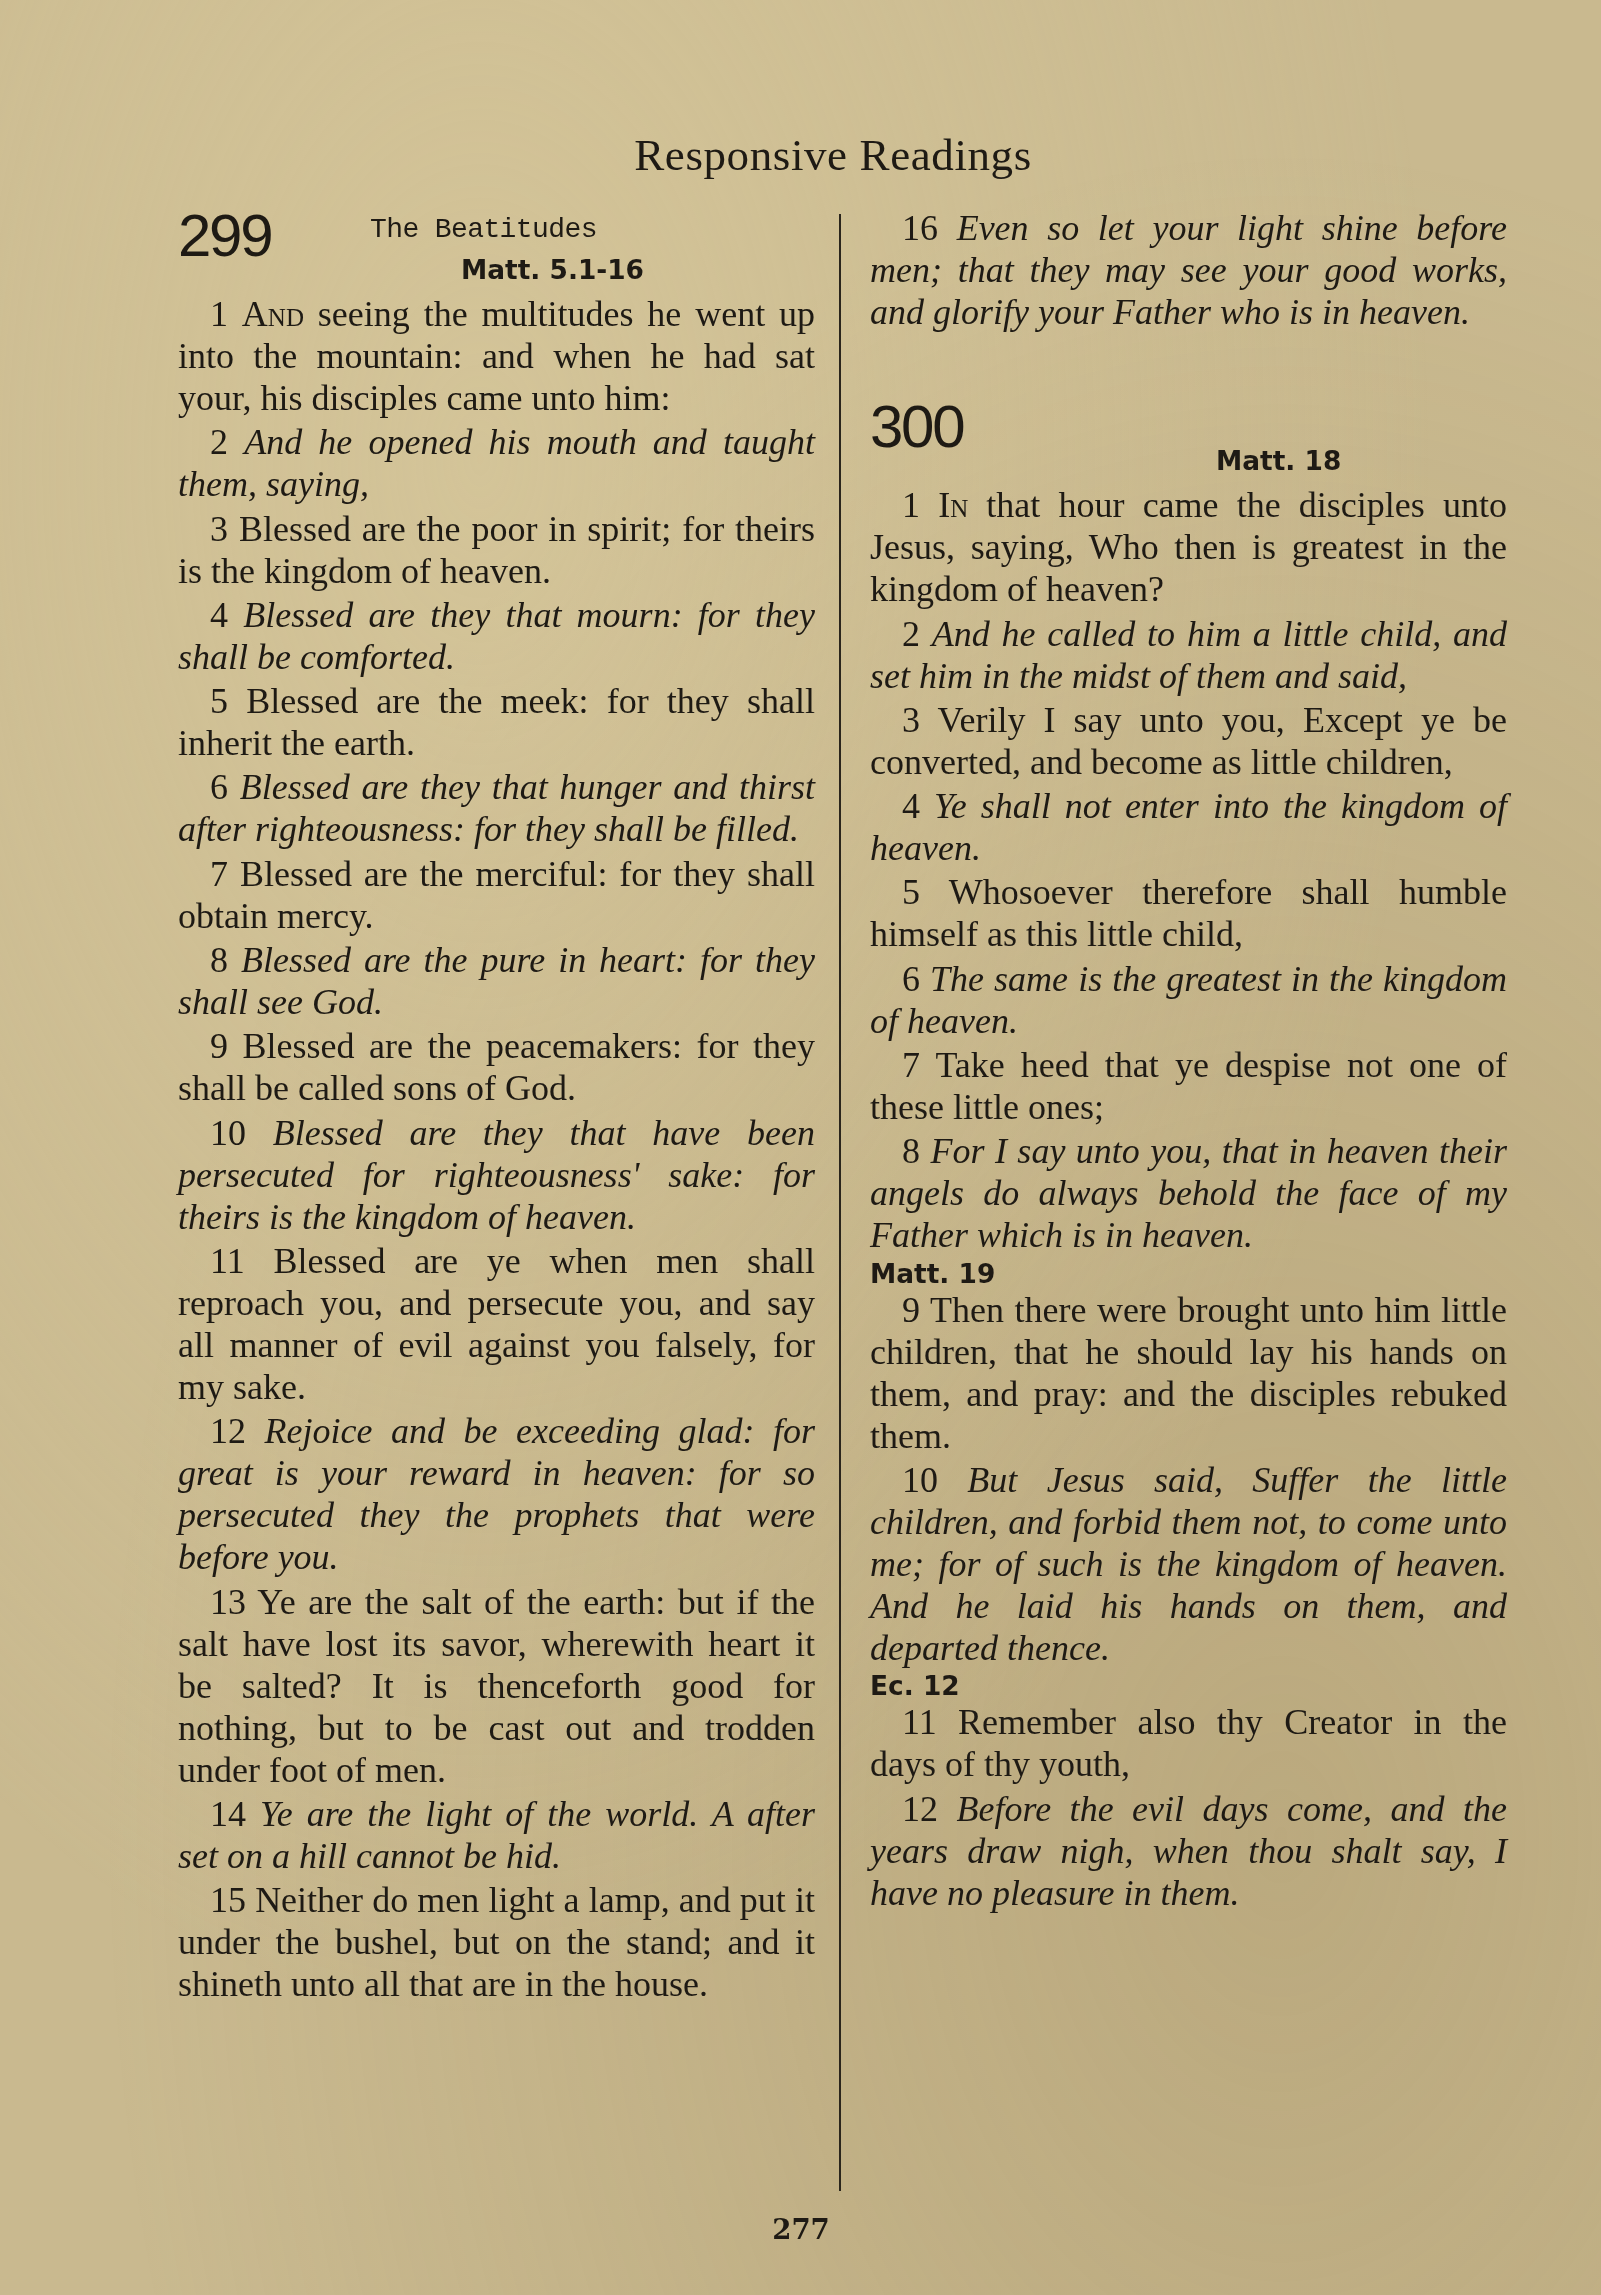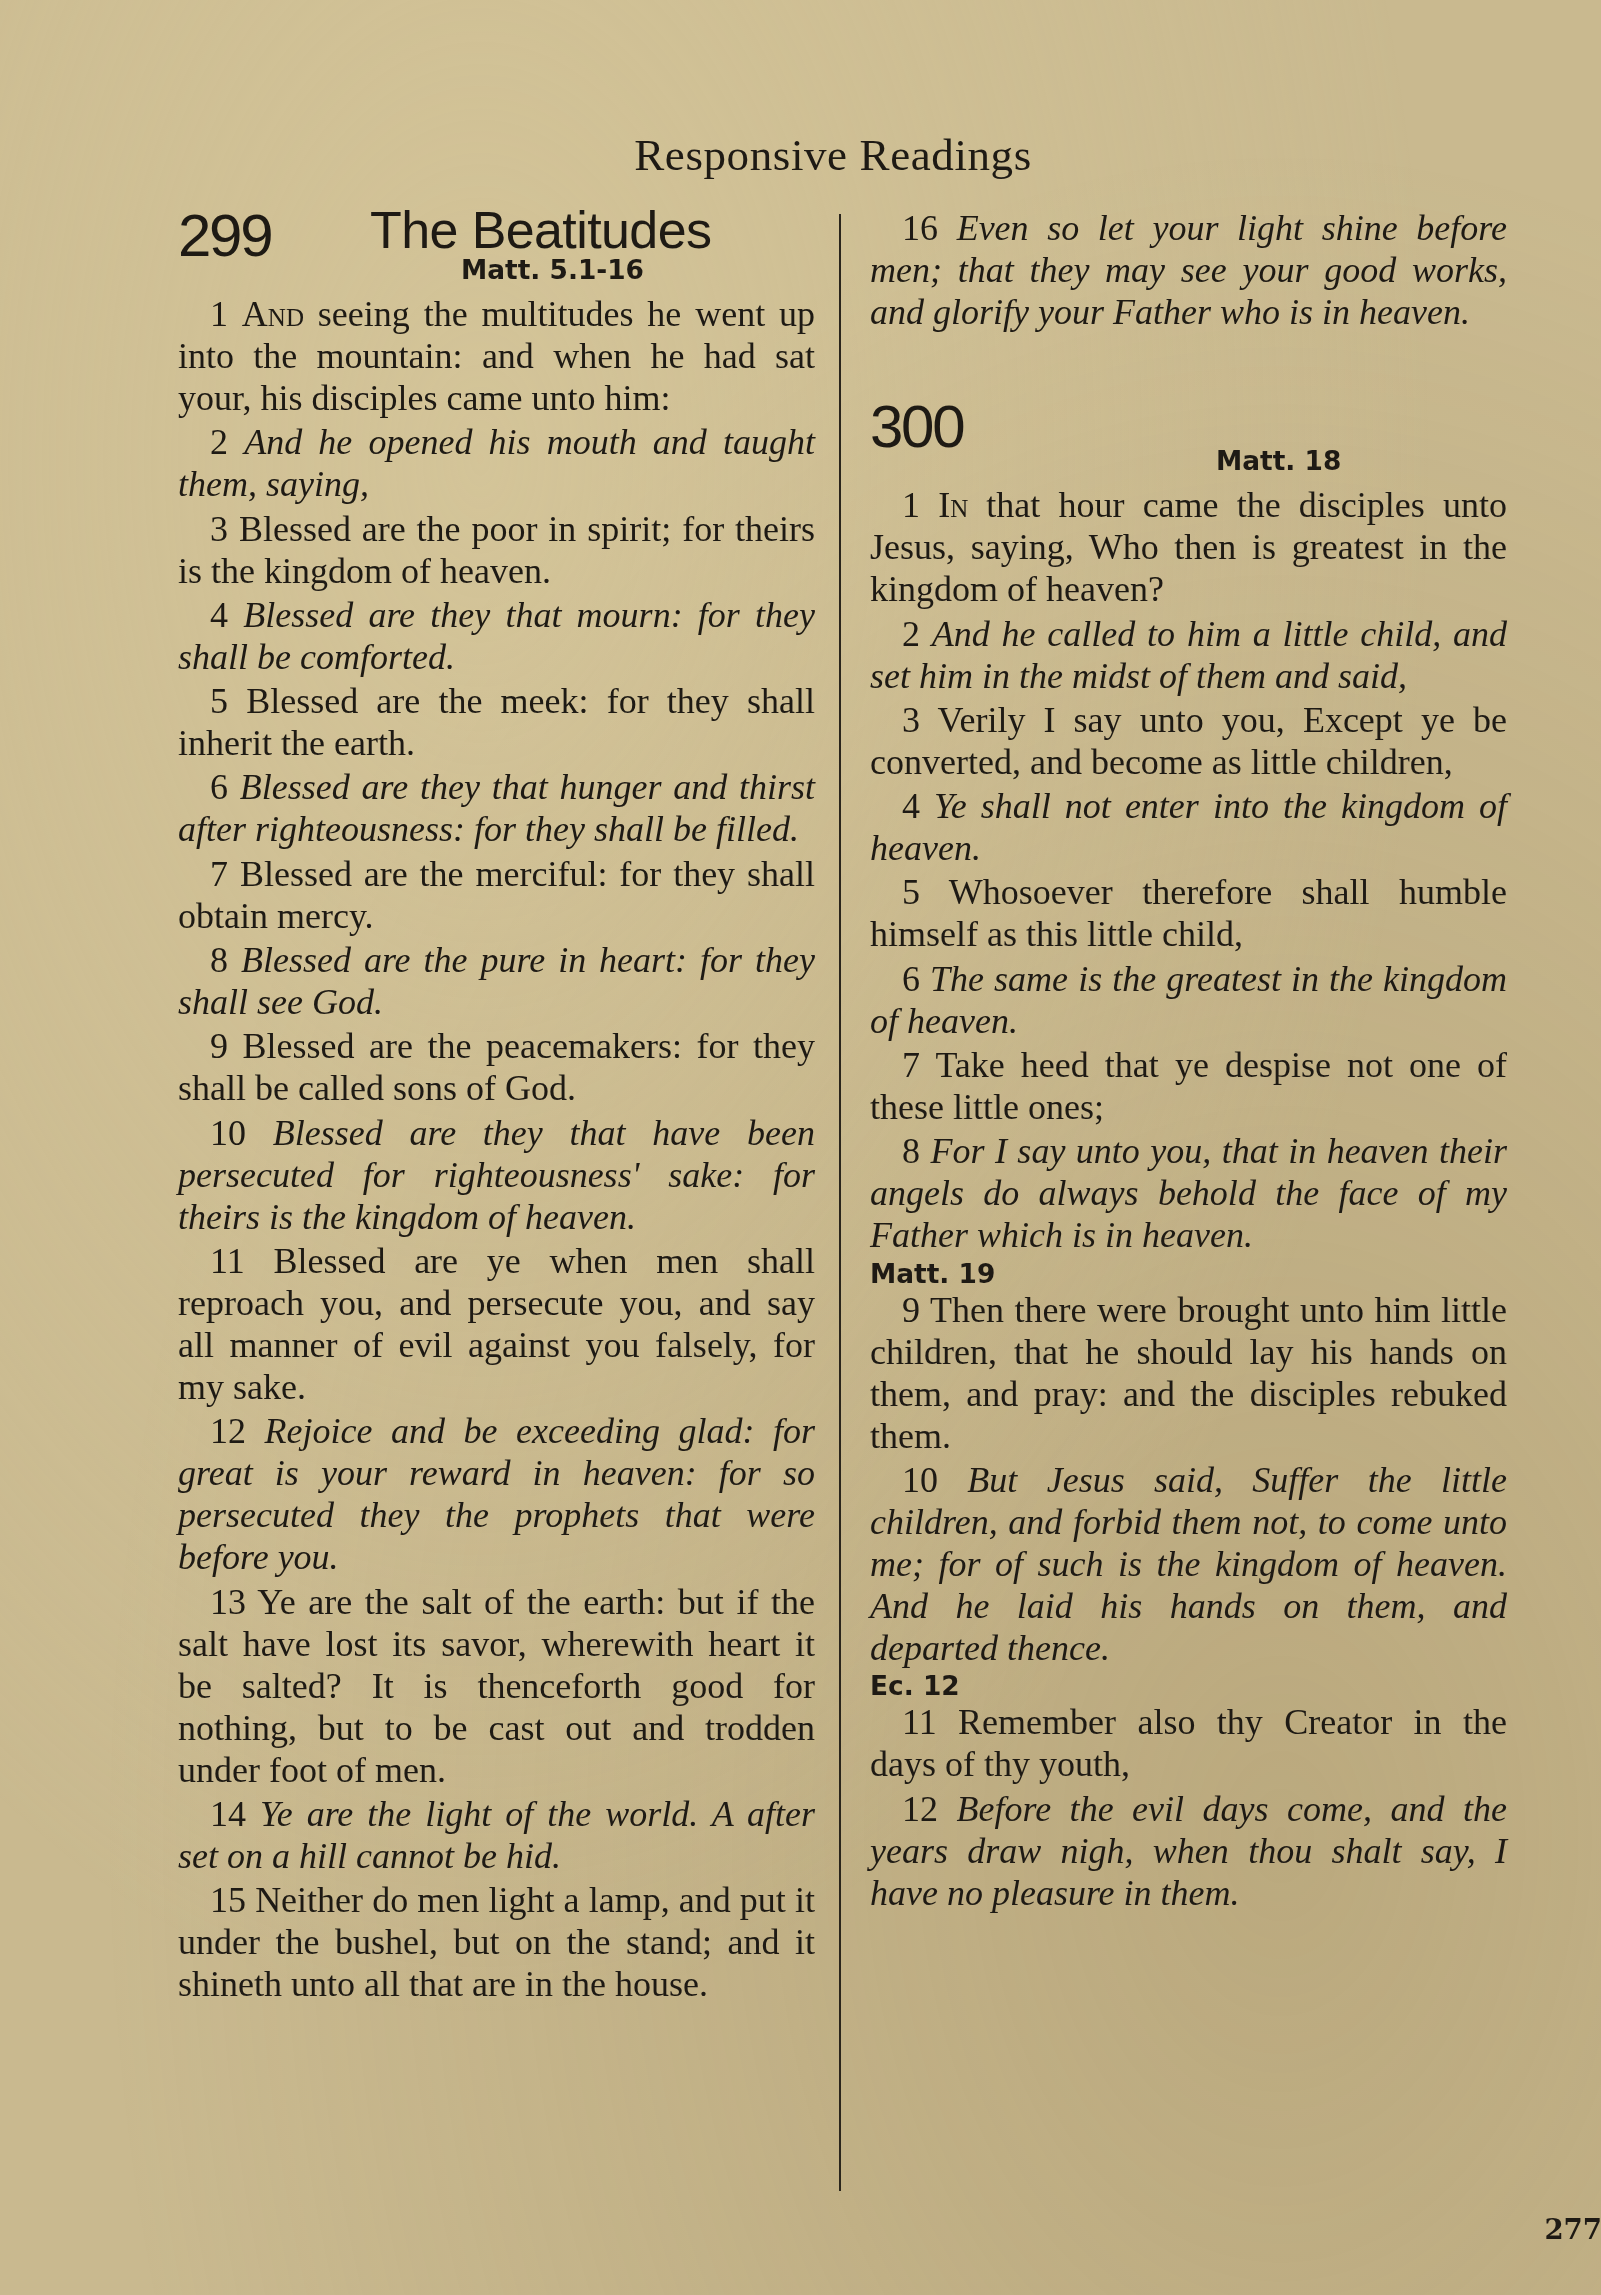--- a/index.html
+++ b/index.html
@@ -29,41 +29,41 @@
     background: #2a251c;
   }
   .entry-head { position: relative; height: 86px; }
   .entry-num {
     position: absolute; left: 0; top: -3.4px;
     font-family: "Liberation Sans", "DejaVu Sans", sans-serif;
     font-size: 60px; line-height: 63px; letter-spacing: -2.3px;
   }
   .entry-title {
     position: absolute; left: 192px; top: 0;
-    font-size: 52px; line-height: 46px;
-    font-family: Liberation Sans, sans-serif; letter-spacing: -0.6px;
+    font-size: 28px; line-height: 46px;
+    font-family: Liberation Mono, monospace; letter-spacing: -0.6px;
   }
   .col-right .entry-title { left: 118px; }
   .entry-ref {
     position: absolute; left: 247px; top: 47px;
     font-family: "DejaVu Sans", sans-serif; font-weight: bold;
     font-size: 26.4px; line-height: 32px; margin-left: 36px;
   }
   .col-right .entry-ref { left: 310px; }
   .ref-inline {
     text-align: left; font-family: "DejaVu Sans", sans-serif;
     font-weight: bold; font-size: 26.4px; line-height: 30px; margin: 1.1px 0 0 0;
   }
   .verse { text-indent: 32px; text-align: justify; margin: 0 0 2.3px 0; }
   .verse.it { font-style: italic; }
   .verse .sc { font-variant: small-caps; }
   .spacer { height: 63px; }
   .folio {
     position: absolute; left: 0; right: 0; top: 2213px;
-    text-align: right; font-size: 27.6px; font-weight: bold;
+    text-align: center; font-size: 27.6px; font-weight: bold;
     font-family: "DejaVu Serif", serif;
   }
 </style>
 </head>
 <body>
 
 <div class="page-heading">Responsive Readings</div>
 
 <div class="rule"></div>
 

